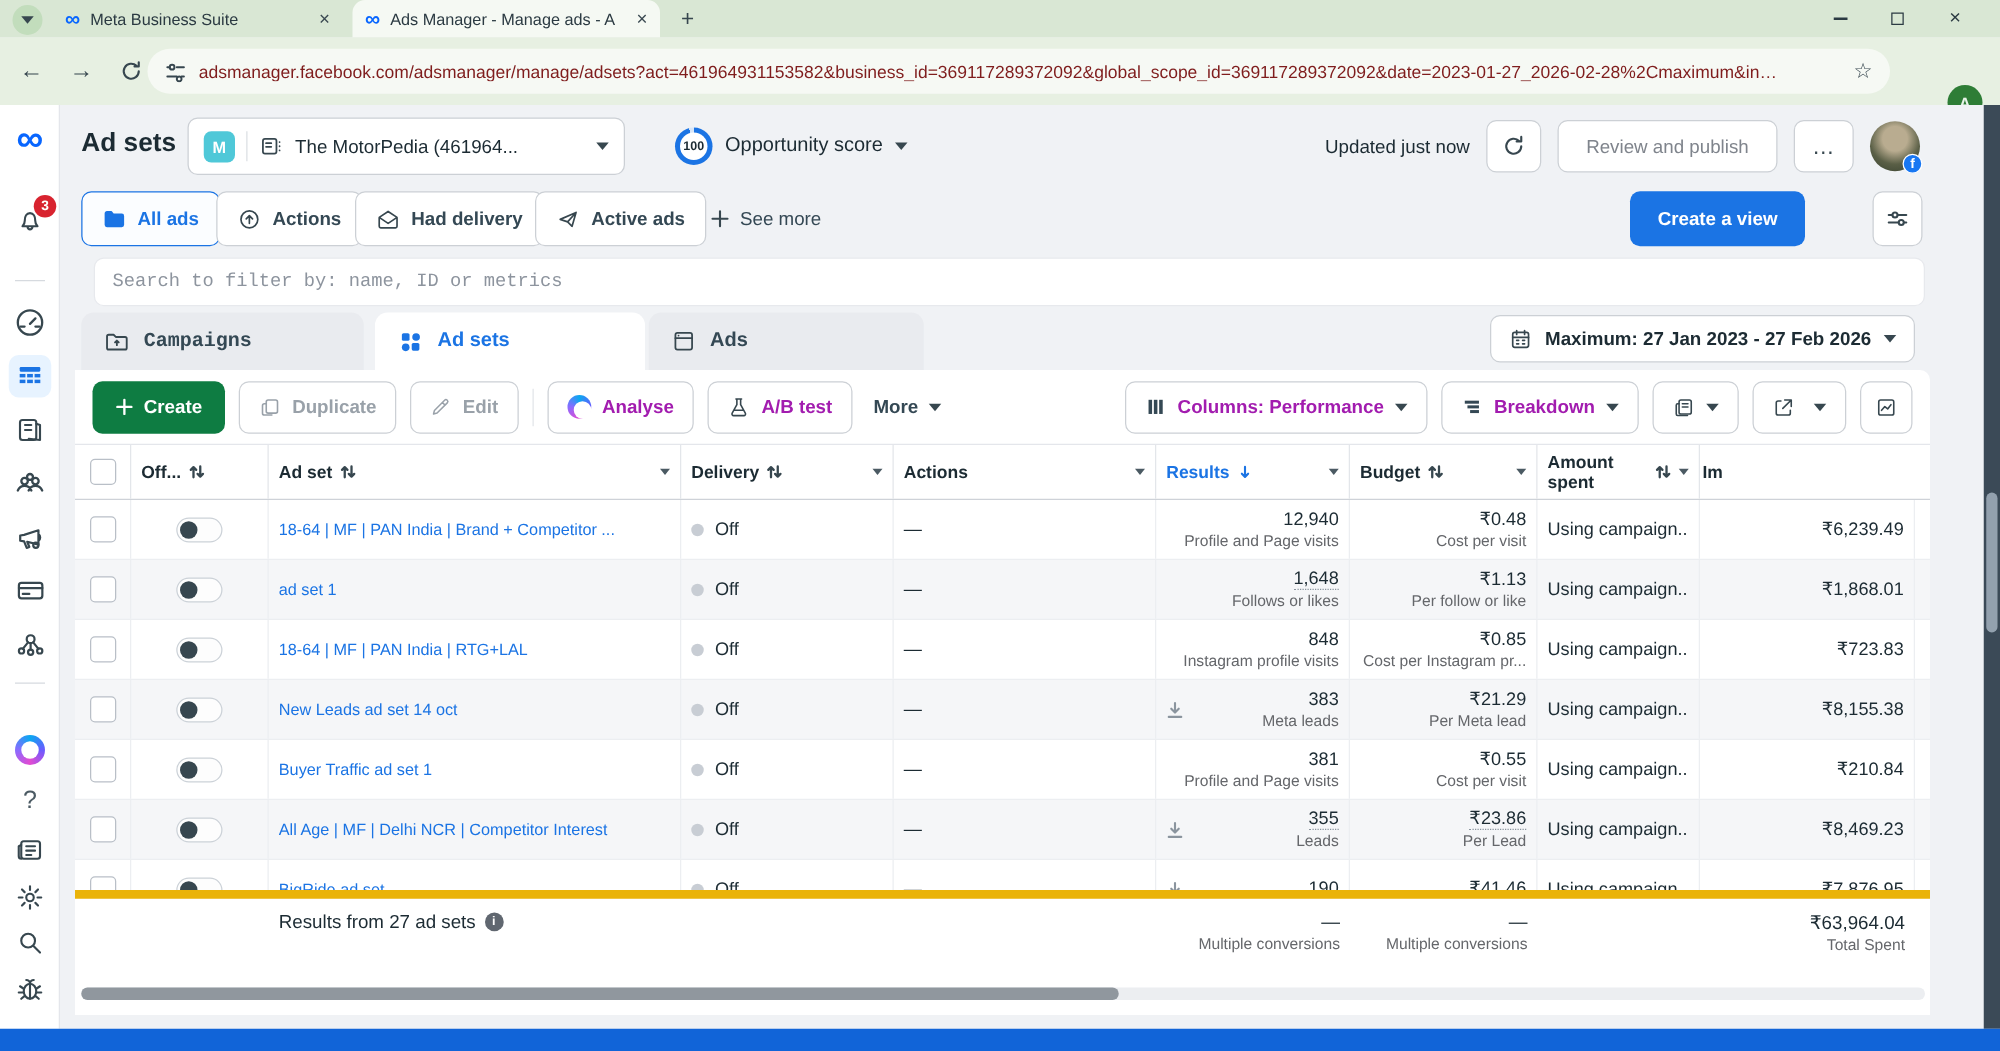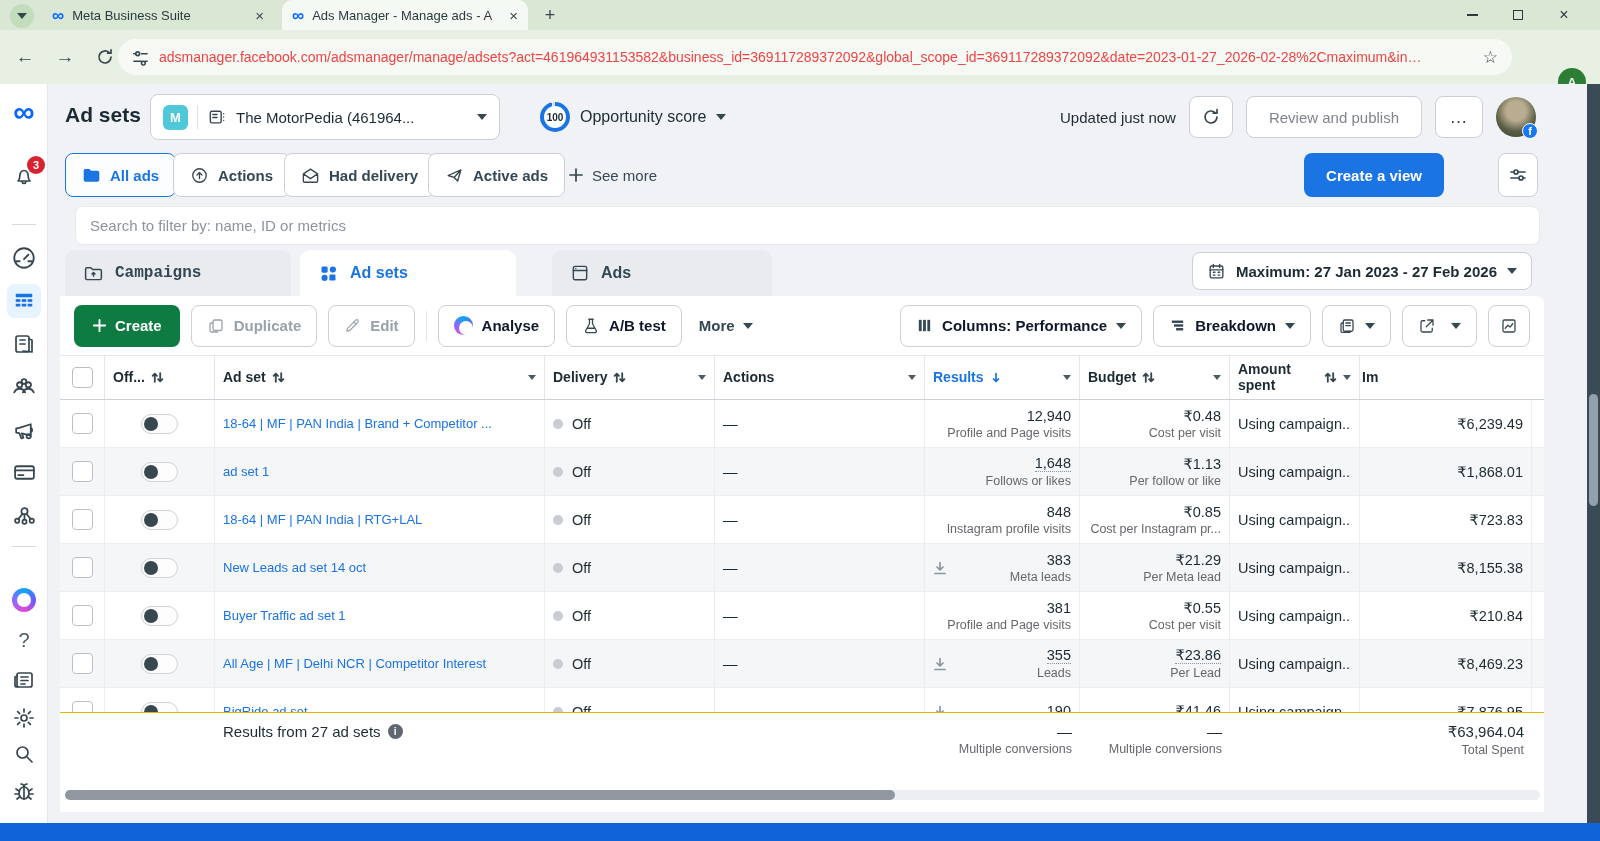--- a/index.html
+++ b/index.html
@@ -19,21 +19,21 @@
   .tab .x { color:#3b4a52; font-size:15px; }
   .newtab { position:absolute; left:538px; top:3px; width:24px; height:24px; display:flex; align-items:center; justify-content:center; font-size:18px; color:#37474f; }
   .wctl { position:absolute; top:0; height:30px; width:44px; display:flex; align-items:center; justify-content:center; color:#2b3a42; }
   .wmin { right:106px; } .wmax { right:60px; } .wclose { right:14px; }
   .wmin-bar { width:11px; height:2px; background:#2b3a42; }
   .wmax-box { width:10px; height:10px; border:1.5px solid #2b3a42; }
 
   .navbar { position:absolute; left:0; top:30px; width:1600px; height:54px; background:#e7f0e2; display:flex; align-items:center; }
   .navbtn { width:30px; height:30px; display:flex; align-items:center; justify-content:center; font-size:19px; color:#37474f; margin-left:10px; }
   .urlpill { position:absolute; left:118px; top:9px; width:1394px; height:36px; background:#f6f9f4; border-radius:18px; display:flex; align-items:center; padding:0 14px; }
-  .url-text { flex:1; font-size:14px; color:#ef4444; white-space:nowrap; overflow:hidden; }
+  .url-text { flex:1; font-size:14px; color:#7f1d1d; white-space:nowrap; overflow:hidden; }
   .star { font-size:17px; color:#37474f; margin-left:10px; }
   .chrome-avatar { position:absolute; right:14px; top:38px; width:28px; height:28px; border-radius:50%; background:#2e7d36; color:#eaf4ea; font-size:13px; font-weight:bold; display:flex; align-items:center; justify-content:center; }
   .tune-ic { margin-right:10px; }
 
   
   .page { position:absolute; left:0; top:84px; width:1600px; height:739px; background:#f0f2f5; }
 
   
   .sidebar { position:absolute; left:0; top:0; width:48px; height:739px; background:#fff; border-right:1px solid #e4e6eb; }
   .side-item { position:absolute; left:0; width:48px; display:flex; align-items:center; justify-content:center; color:#37474f; }
@@ -73,36 +73,36 @@
 
   
   .filter-row { position:absolute; left:48px; top:66px; width:1508px; height:48px; }
   .chip { position:absolute; top:3px; height:44px; background:#fff; border:1px solid #ccd0d5; border-radius:8px; display:flex; align-items:center; gap:9px; padding:0 16px; font-size:15px; font-weight:bold; color:#344854; }
   .chip.sel { border:1.5px solid #1b74e4; color:#1b74e4; background:#fbfdff; }
   .see-more { position:absolute; top:3px; left:520px; height:44px; display:flex; align-items:center; gap:8px; font-size:15px; color:#344854; }
   .create-view { position:absolute; top:3px; right:112px; height:44px; padding:0 22px; background:#1b74e4; border-radius:8px; color:#fff; font-size:15px; font-weight:bold; display:flex; align-items:center; }
   .sliders-btn { position:absolute; top:3px; right:18px; width:40px; height:44px; }
 
   
-  .search-row { position:absolute; left:48px; top:120px; width:1508px; height:44px; }
+  .search-row { position:absolute; left:48px; top:120px; width:1508px; height:44px;font-family:Liberation Mono, monospace; }
   .search-input { position:absolute; left:27px; top:2px; width:1465px; height:39px; background:#fff; border:1px solid #e7e9ed; border-radius:8px; font-size:15px; color:#1c2b33; padding:0 14px; font-family:inherit; }
   .search-input::placeholder { color:#8d949e; }
 
   
   .tabs-row { position:absolute; left:48px; top:166px; width:1508px; height:46px; }
   .lvl-tab { position:absolute; top:0; height:46px; border-radius:10px 10px 0 0; display:flex; align-items:center; gap:11px; padding:0 18px; font-size:16px; font-weight:bold; color:#344854; background:#e9ebef; }
   .lvl-tab.active { background:#fff; color:#1b74e4; }
   .date-pill { position:absolute; right:24px; top:2px; height:38px; background:#fff; border:1px solid #ccd0d5; border-radius:8px; display:flex; align-items:center; gap:10px; padding:0 14px; font-size:15px; font-weight:bold; color:#1c2b33; }
 
   
   .card { position:absolute; left:60px; top:212px; width:1484px; height:516px; background:#fff; border-radius:0 8px 8px 8px; }
 
   
   .toolbar { position:absolute; left:0; top:0; width:1484px; height:59px; display:flex; align-items:center; padding:0 14px; gap:11px; }
-  .tb-btn { height:42px; border:1px solid #ccd0d5; border-radius:8px; background:#fff; display:flex; align-items:center; gap:9px; padding:0 15px; font-size:15px; font-weight:bold; color:#0f172a; }
+  .tb-btn { height:42px; border:1px solid #ccd0d5; border-radius:8px; background:#fff; display:flex; align-items:center; gap:9px; padding:0 15px; font-size:15px; font-weight:bold; color:#a21caf; }
   .tb-btn.disabled { color:#99a1a9; }
   .tb-btn.disabled svg { stroke:#99a1a9; }
   .create-btn { height:42px; background:#0e7c42; border-radius:8px; color:#fff; font-size:15px; font-weight:bold; display:flex; align-items:center; gap:8px; padding:0 18px; }
   .tb-sep { width:1px; height:30px; background:#e2e5e9; }
   .tb-text { display:flex; align-items:center; gap:8px; font-size:15px; font-weight:bold; color:#344854; padding:0 6px; }
   .tb-right { margin-left:auto; display:flex; align-items:center; gap:11px;padding-left:46px; }
   .chev-s { border-left:4.5px solid transparent; border-right:4.5px solid transparent; border-top:5.5px solid #4b5a63; }
 
   
   .grid { display:grid; grid-template-columns:45px 110px 330px 170px 210px 155px 150px 130px 172px 12px; }
@@ -127,21 +127,21 @@
   .dash-v { font-size:14.5px; color:#1c2b33; }
   .stack { display:flex; flex-direction:column; align-items:flex-end; gap:2px; }
   .stack .v { font-size:14.5px; color:#1c2b33; }
   .stack .sub { font-size:12.5px; color:#65676b; white-space:nowrap; }
   .dotted { border-bottom:1px dotted #8a949e; }
   .dl-ic { margin-right:auto; color:#8a949e; display:flex; align-items:center; }
   .budget-v { font-size:14.5px; color:#1c2b33; white-space:nowrap; overflow:hidden; }
   .im-col { font-size:14px; font-weight:bold; color:#1c2b33; padding-left:2px; }
 
   
-  .totals { position:absolute; left:0; top:416px; width:1484px; height:100px; background:#fff; border-top:1px solid #eab308; z-index:2; }
+  .totals { position:absolute; left:0; top:416px; width:1484px; height:100px; background:#fff; border-top:7px solid #eab308; z-index:2; }
   .totals .grid { height:66px; }
   .tcell { display:flex; align-items:flex-start; padding:10px 8px 0; }
   .tcell.num { justify-content:flex-end; }
   .summary { font-size:15px; color:#1c2b33; display:flex; align-items:center; gap:7px; white-space:nowrap; }
   .info-ic { width:15px; height:15px; border-radius:50%; background:#606770; color:#fff; font-size:10px; font-weight:bold; display:flex; align-items:center; justify-content:center; }
   .totals .v { font-size:15px; }
 
   
   .hscroll { position:absolute; left:5px; top:494px; width:1475px; height:10px; background:#eceef1; border-radius:5px; z-index:4; }
   .hthumb { position:absolute; left:0; top:0; width:830px; height:10px; background:#90979e; border-radius:5px; }
@@ -395,21 +395,21 @@
       </div>
       <div class="lvl-tab active" style="left:252px;width:216px;">
         <svg width="21" height="21" viewBox="0 0 24 24" fill="#1b74e4">
             <rect x="4" y="4" width="7" height="7" rx="1.5"></rect>
             <circle cx="17" cy="7.5" r="3.5"></circle>
             <circle cx="7.5" cy="17" r="3.5"></circle>
             <rect x="13" y="13" width="7" height="7" rx="1.5"></rect>
           </svg>
         <span>Ad sets</span>
       </div>
-      <div class="lvl-tab" style="left:504px;width:220px;">
+      <div class="lvl-tab" style="left:471px;width:220px;">
         <svg class="ic" width="20" height="20" viewBox="0 0 24 24">
             <rect x="4" y="4" width="16" height="16" rx="2"></rect>
             <path d="M4 9h16M7 6.5h.01"></path>
           </svg>
         <span>Ads</span>
       </div>
       <div class="date-pill">
         <svg class="ic" width="19" height="19" viewBox="0 0 24 24">
             <rect x="4" y="5" width="16" height="15" rx="2"></rect>
             <path d="M4 10h16M8 3v4M16 3v4M8 13h2M14 13h2M8 16.5h2M14 16.5h2"></path>

